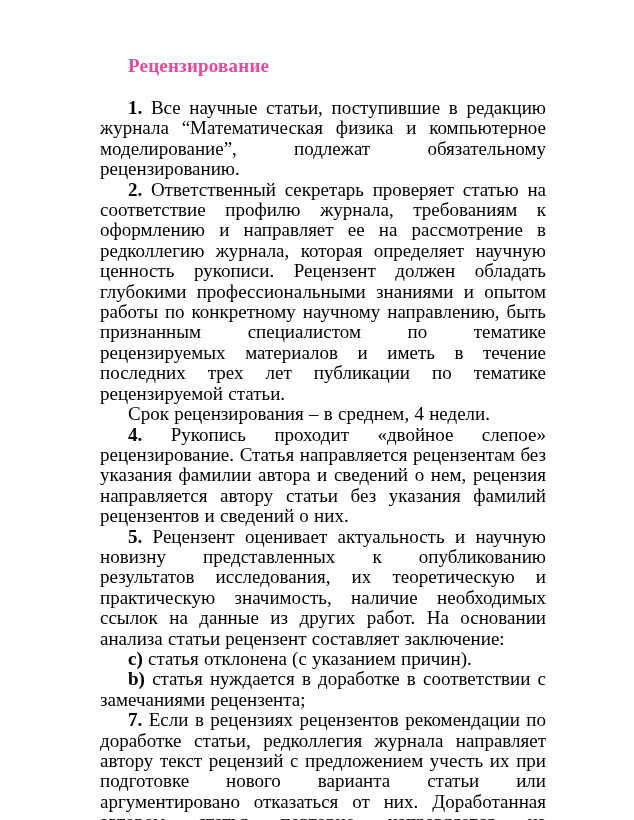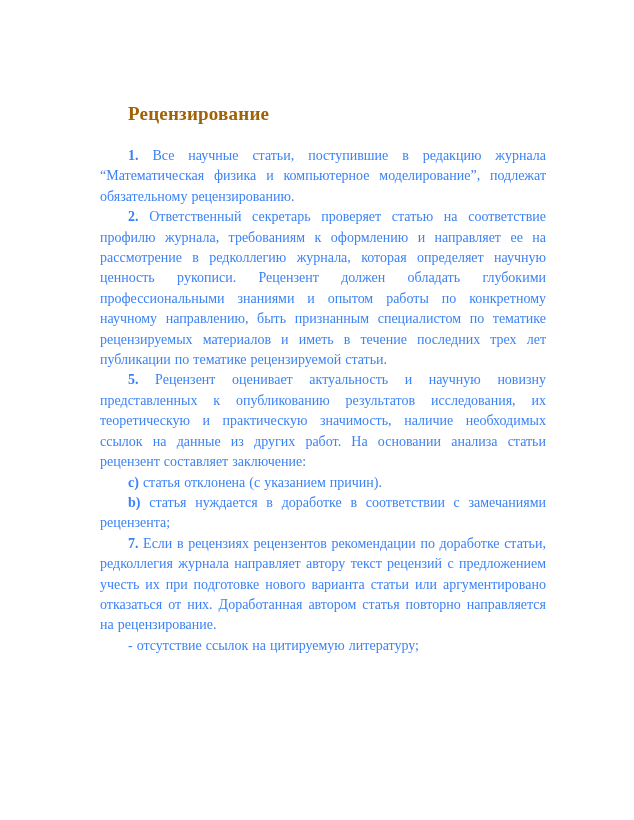--- a/index.html
+++ b/index.html
@@ -25,40 +25,42 @@
     margin: 0 0 21px 28px;
     font-size: 19px;
     line-height: 22px;
     font-weight: bold;
     letter-spacing: 0.2px;
     
   }
   .paragraphs p.para {
     margin: 0;
     padding: 0;
-    font-size: 14px;
+    font-size: 19px;
     line-height: 20.4px;
-    color: #3b82f6;
+    color: #000000;
     text-align: justify;
     text-indent: 28px;
     word-spacing: 0.5px;
   }
   .paragraphs p.para b {
     font-weight: bold;
   }
 </style>
 </head>
 <body>
 
 <div class="page">
   <div class="content">
-    <h1 class="doc-title" style="color: #a16207; margin-top: 48px;">Рецензирование</h1>
+    <h1 class="doc-title" style="color: #ec4899;">Рецензирование</h1>
     <div class="paragraphs">
         <p class="para"><b>1.</b> <span>Все научные статьи, поступившие в редакцию журнала “Математическая физика и компьютерное моделирование”, подлежат обязательному рецензированию.</span></p>
         <p class="para"><b>2.</b> <span>Ответственный секретарь проверяет статью на соответствие профилю журнала, требованиям к оформлению и направляет ее на рассмотрение в редколлегию журнала, которая определяет научную ценность рукописи. Рецензент должен обладать глубокими профессиональными знаниями и опытом работы по конкретному научному направлению, быть признанным специалистом по тематике рецензируемых материалов и иметь в течение последних трех лет публикации по тематике рецензируемой статьи.</span></p>
+        <p class="para"><span>Срок рецензирования – в среднем, 4 недели.</span></p>
+        <p class="para"><b>4.</b> <span>Рукопись проходит «двойное слепое» рецензирование. Статья направляется рецензентам без указания фамилии автора и сведений о нем, рецензия направляется автору статьи без указания фамилий рецензентов и сведений о них.</span></p>
         <p class="para"><b>5.</b> <span>Рецензент оценивает актуальность и научную новизну представленных к опубликованию результатов исследования, их теоретическую и практическую значимость, наличие необходимых ссылок на данные из других работ. На основании анализа статьи рецензент составляет заключение:</span></p>
         <p class="para"><b>c)</b> <span>статья отклонена (с указанием причин).</span></p>
         <p class="para"><b>b)</b> <span>статья нуждается в доработке в соответствии с замечаниями рецензента;</span></p>
         <p class="para"><b>7.</b> <span>Если в рецензиях рецензентов рекомендации по доработке статьи, редколлегия журнала направляет автору текст рецензий с предложением учесть их при подготовке нового варианта статьи или аргументировано отказаться от них. Доработанная автором статья повторно направляется на рецензирование.</span></p>
         <p class="para"><span>-</span> <span>отсутствие ссылок на цитируемую литературу;</span></p>
       </div>
   </div>
 </div>
 
 </body></html>

